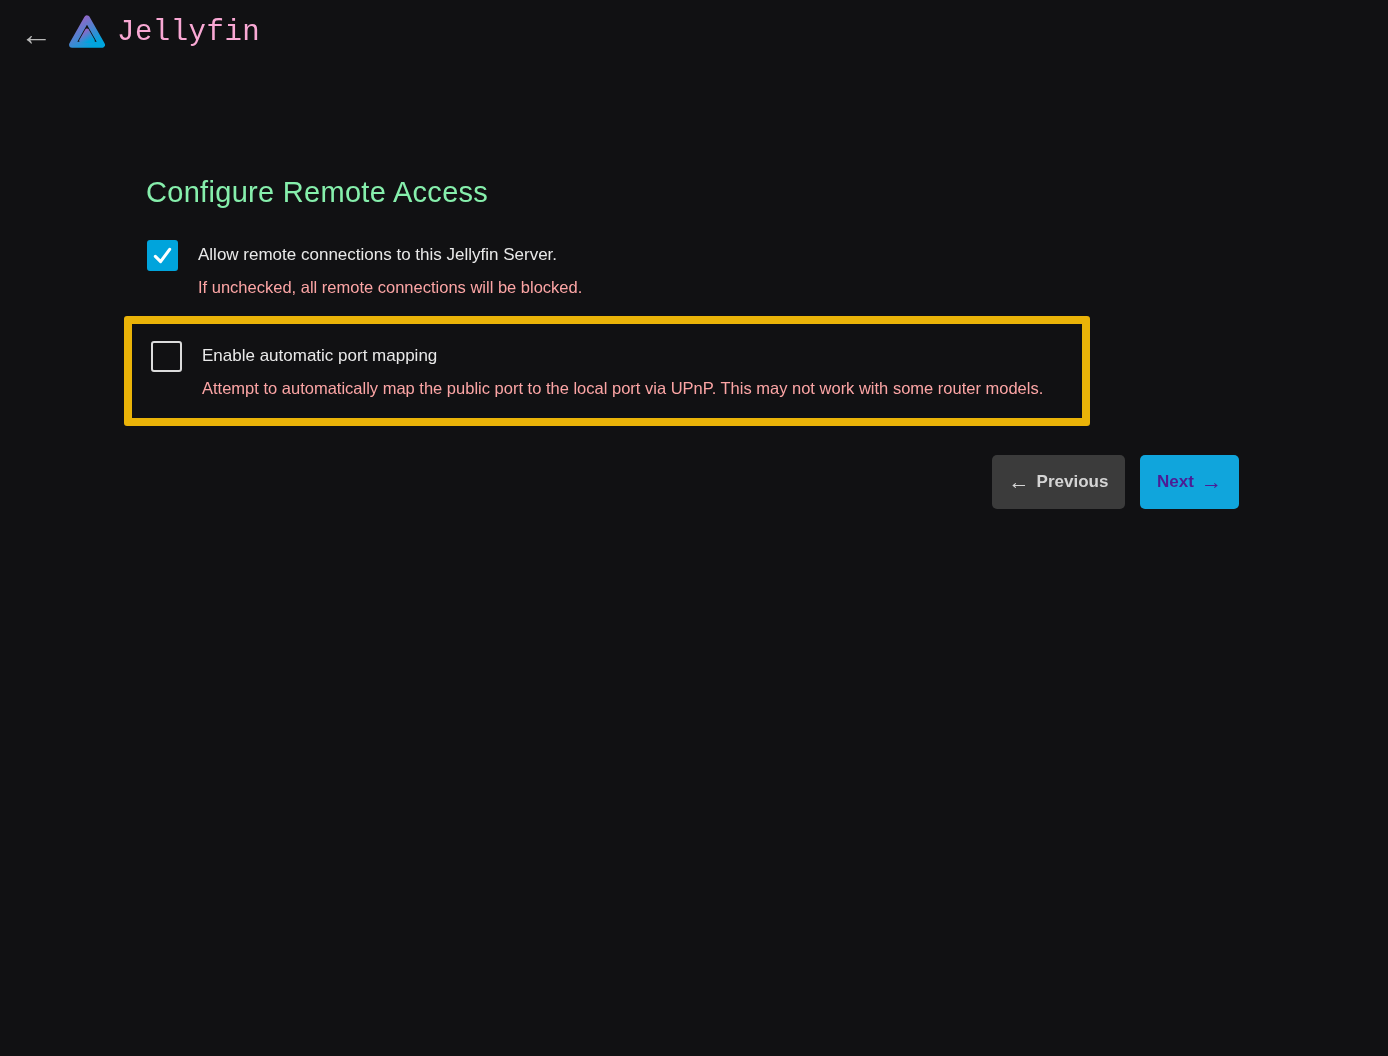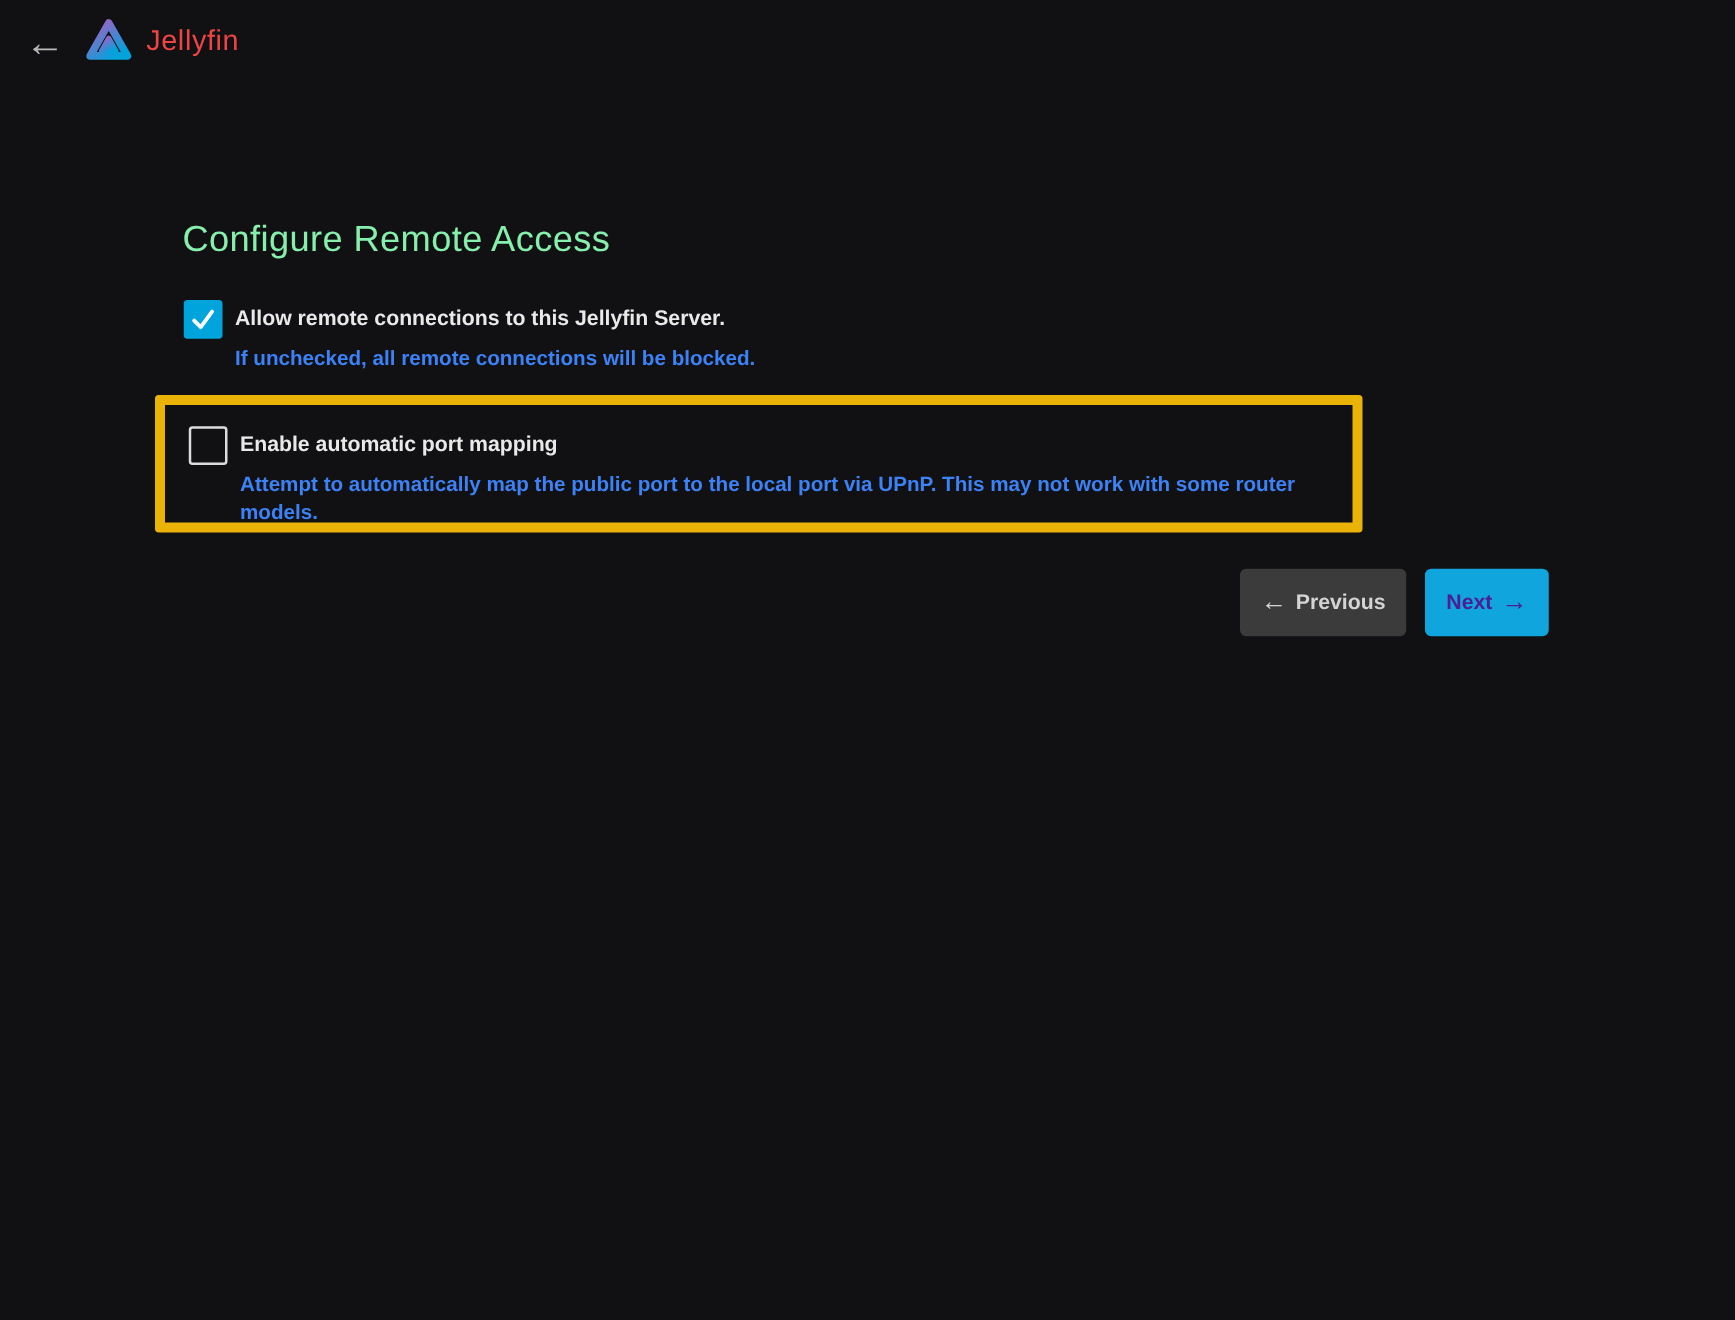--- a/index.html
+++ b/index.html
@@ -37,23 +37,23 @@
   }
   .logo-wrap {
     position: absolute;
     left: 66px; top: 9px;
     display: flex;
     align-items: center;
     gap: 9px;
   }
   .logo-icon { width: 42px; height: 47px; display: block; }
   .logo-text {
-    color: #ef4444;
-    font-family: Liberation Sans, sans-serif;
-    font-size: 23px;
+    color: #f9a8d4;
+    font-family: Liberation Mono, monospace;
+    font-size: 29px;
     letter-spacing: 0.5px;
   }
 
   
   .page-title {
     position: absolute;
     left: 146px; top: 176px;
     font-size: 29px;
     font-weight: 500;
     color: #86efac;
@@ -77,30 +77,30 @@
     display: flex; align-items: center; justify-content: center;
     cursor: pointer;
   }
   .opt-row.checked .checkbox {
     background: #00a4dc;
     border-color: #00a4dc;
   }
   .checkbox svg { display: none; }
   .opt-row.checked .checkbox svg { display: block; }
 
-  .opt-texts { margin-left: 10px; padding-top: 3px; font-weight: bold; }
+  .opt-texts { margin-left: 20px; padding-top: 3px; }
   .opt-label {
     color: #e9e9e9;
     font-size: 17px;
     line-height: 23px;
     cursor: pointer;
   }
   .opt-desc {
     margin-top: 10px;
-    color: #3b82f6;
+    color: #fca5a5;
     font-size: 16.5px;
     line-height: 22px;
   }
 
   
   .highlight-box {
     position: absolute;
     left: 124px; top: 316px;
     width: 966px; height: 110px;
     box-sizing: border-box;

